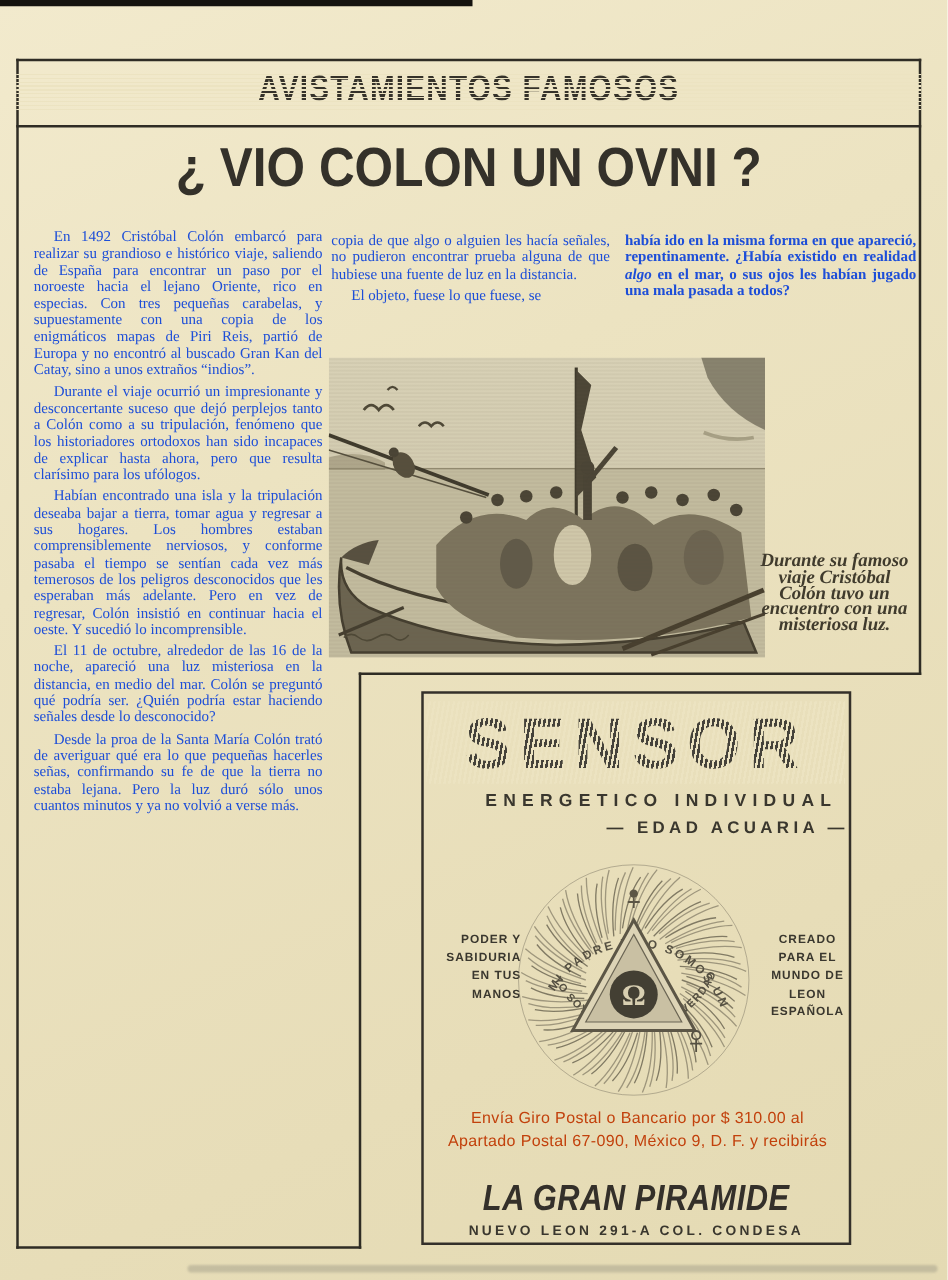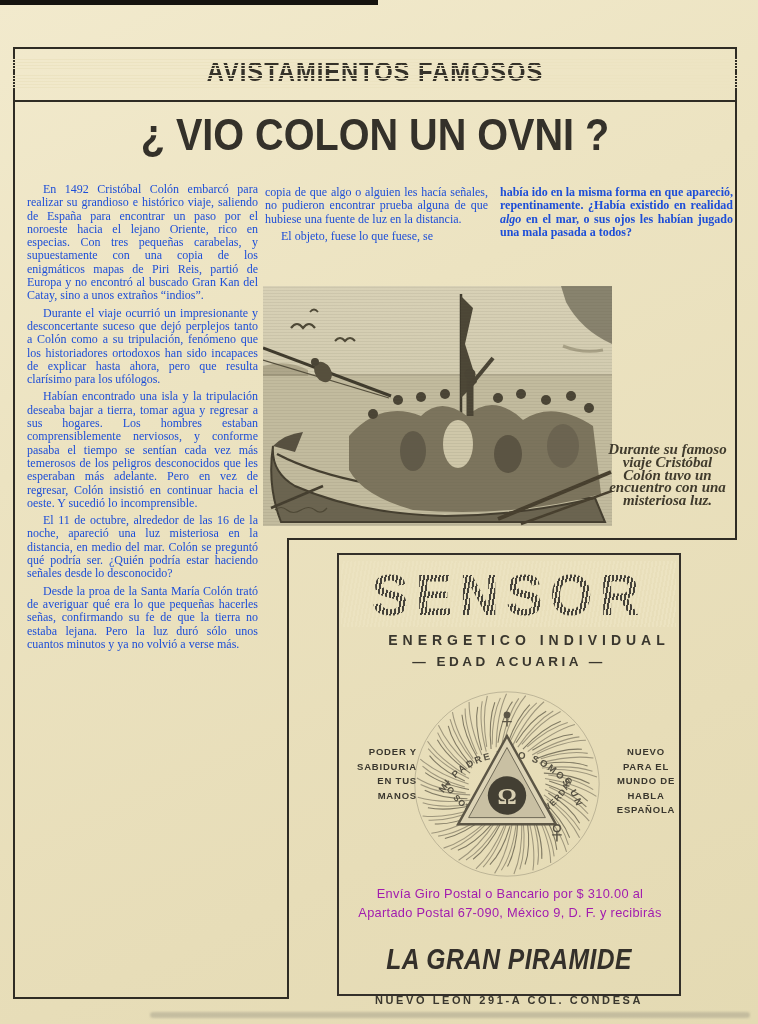--- a/index.html
+++ b/index.html
@@ -70,31 +70,31 @@
   .ad-brand{
     position:absolute;left:0;top:8px;width:100%;text-align:center;
     font-weight:700;font-size:55px;letter-spacing:7px;color:#45423a;
     transform:scaleY(1.04);
   }
   .stripes-d{
     position:absolute;left:2px;top:6px;width:335px;height:66px;pointer-events:none;
     background:repeating-linear-gradient(100deg,transparent 0 2px,#ece3c1 2px 3.8px);
   }
   .ad-sub1{position:absolute;left:0;top:77px;width:100%;text-align:center;font-weight:700;font-size:14px;letter-spacing:5px;margin-left:20px;}
-  .ad-sub2{position:absolute;left:0;top:99px;width:100%;text-align:center;font-weight:700;font-size:13.5px;letter-spacing:3.5px;}
+  .ad-sub2{position:absolute;left:0;top:99px;width:100%;text-align:right;font-weight:700;font-size:13.5px;letter-spacing:3.5px;}
   .ad-left-tag{position:absolute;left:5px;top:190px;width:73px;text-align:right;font-weight:700;font-size:9.5px;line-height:14.5px;letter-spacing:.8px;}
   .ad-right-tag{position:absolute;left:274px;top:190px;width:66px;text-align:center;font-weight:700;font-size:9.5px;line-height:14.5px;letter-spacing:.8px;}
   .medallion{position:absolute;left:72px;top:133px;width:192px;height:192px;}
-  .ad-order{position:absolute;left:10px;top:330px;width:322px;text-align:center;font-size:12.8px;line-height:18.5px;color:#a21caf;letter-spacing:.3px;}
+  .ad-order{position:absolute;left:10px;top:330px;width:322px;text-align:center;font-size:12.8px;line-height:18.5px;color:#c2410c;letter-spacing:.3px;}
   .ad-company{
     position:absolute;left:0;top:388px;width:100%;text-align:center;
     font-weight:700;font-style:italic;font-size:29px;color:#34302a;
     transform:scaleX(.85);letter-spacing:.5px;
   }
-  .ad-address{position:absolute;left:0;top:424px;width:100%;text-align:center;font-weight:700;font-size:11px;letter-spacing:2.6px;margin-top:15px;}
+  .ad-address{position:absolute;left:0;top:424px;width:100%;text-align:center;font-weight:700;font-size:11px;letter-spacing:2.6px;}
 </style>
 </head>
 <body>
 
 <div id="page">
 
   <div class="scan-bar"></div>
 
   <div class="ln ln-top"></div>
   <div class="ln ln-hdr"></div>
@@ -189,21 +189,21 @@
   </div>
 
   <div class="caption">Durante su famoso viaje Cristóbal Colón tuvo un encuentro con una misteriosa luz.</div>
 
   <div class="ad-box">
     <div class="ad-brand">SENSOR</div>
     <div class="stripes-d"></div>
     <div class="ad-sub1">ENERGETICO INDIVIDUAL</div>
     <div class="ad-sub2">— EDAD ACUARIA —</div>
     <div class="ad-left-tag">PODER Y SABIDURIA EN TUS MANOS</div>
-    <div class="ad-right-tag">NUEVO PARA EL MUNDO DE HABLA ESPAÑOLA</div>
+    <div class="ad-right-tag">CREADO PARA EL MUNDO DE LEON ESPAÑOLA</div>
 
     <div class="medallion">
       <svg viewBox="0 0 200 200">
         <g id="medallion-rays">
             <path d="M140.0,100.0 Q168.3,109.6 182.7,123.8" fill="none" stroke="#6e6855" stroke-width="1.1" opacity="0.85"></path>
             <path d="M143.9,103.1 Q171.4,115.3 184.5,131.0" fill="none" stroke="#6e6855" stroke-width="1.1" opacity="0.6"></path>
             <path d="M139.6,105.7 Q170.1,120.4 185.7,138.6" fill="none" stroke="#6e6855" stroke-width="1.1" opacity="0.6"></path>
             <path d="M143.0,109.4 Q166.6,124.6 175.7,140.8" fill="none" stroke="#6e6855" stroke-width="1.1" opacity="0.85"></path>
             <path d="M138.4,111.3 Q164.7,129.3 176.0,148.2" fill="none" stroke="#6e6855" stroke-width="1.1" opacity="0.6"></path>
             <path d="M141.2,115.4 Q165.9,135.8 175.6,155.9" fill="none" stroke="#6e6855" stroke-width="1.1" opacity="0.6"></path>

